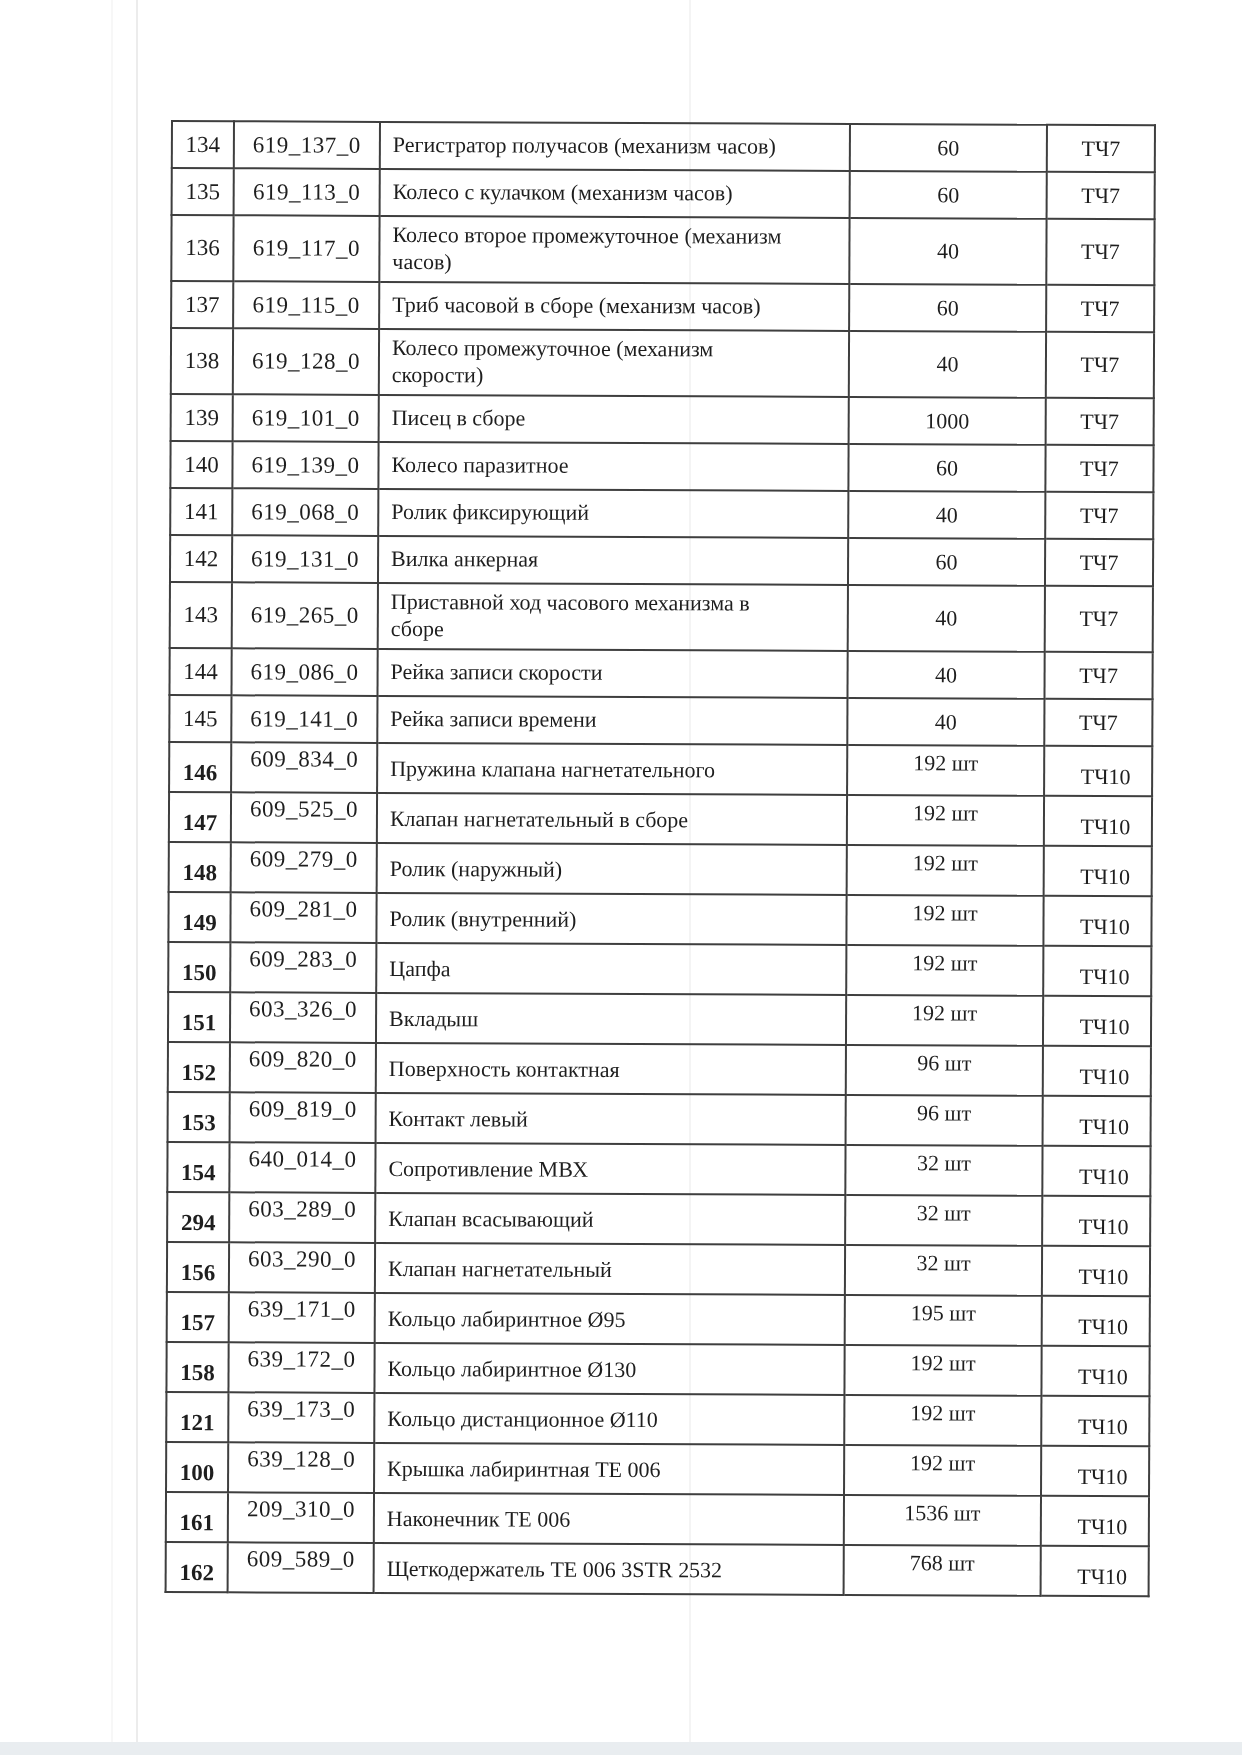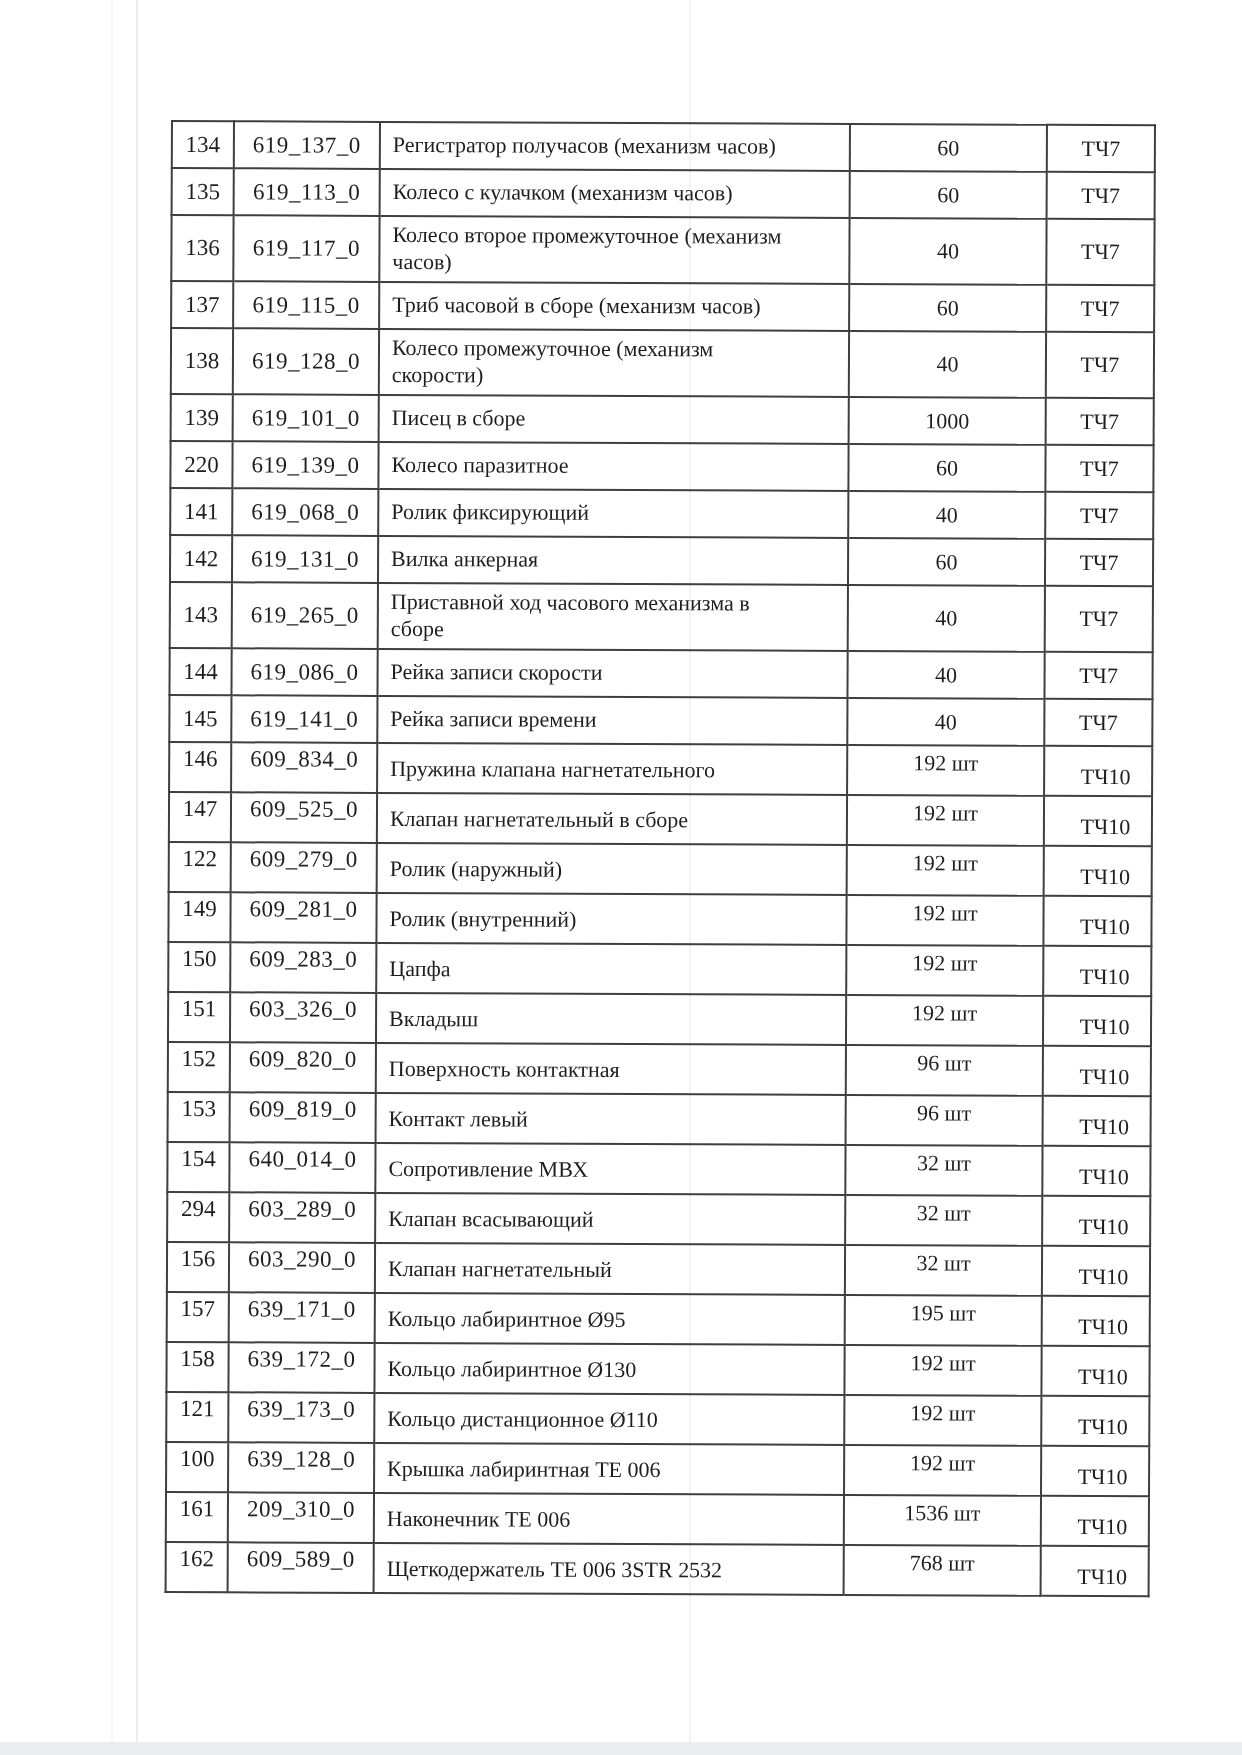--- a/index.html
+++ b/index.html
@@ -55,21 +55,21 @@
   tr.r-tall   { height: 66px; }
   tr.r-offset { height: 50px; }
 
   td.c-num   { text-align: center; font-size: 23px; }
   td.c-code  { text-align: center; font-size: 23px; letter-spacing: 0.5px; }
   td.c-name  { text-align: left; font-size: 22px; padding: 3px 12px; line-height: 1.22; white-space: pre-line; }
   td.c-qty   { text-align: center; font-size: 22px; }
   td.c-depot { text-align: center; font-size: 22px; margin-left: 44px; }
 
   
-  tr.r-offset td.c-num   { vertical-align: top;    padding-top: 3px; }
+  tr.r-offset td.c-num   { vertical-align: top;    padding-top: 17px; font-weight: bold; }
   tr.r-offset td.c-code  { vertical-align: bottom; padding-bottom: 19px; }
   tr.r-offset td.c-name  { vertical-align: bottom; padding-bottom: 9px; }
   tr.r-offset td.c-qty   { vertical-align: top;    padding-top: 4px; border-radius: 25px; }
   tr.r-offset td.c-depot { vertical-align: bottom; padding-bottom: 5px; padding-left: 16px; }
 </style>
 </head>
 <body>
 
 <div class="page">
 
@@ -125,21 +125,21 @@
     <td class="c-depot">ТЧ7</td>
   </tr>
           <tr class="r-single">
     <td class="c-num">139</td>
     <td class="c-code">619_101_0</td>
     <td class="c-name">Писец в сборе</td>
     <td class="c-qty">1000</td>
     <td class="c-depot">ТЧ7</td>
   </tr>
           <tr class="r-single">
-    <td class="c-num">220</td>
+    <td class="c-num">140</td>
     <td class="c-code">619_139_0</td>
     <td class="c-name">Колесо паразитное</td>
     <td class="c-qty">60</td>
     <td class="c-depot">ТЧ7</td>
   </tr>
           <tr class="r-single">
     <td class="c-num">141</td>
     <td class="c-code">619_068_0</td>
     <td class="c-name">Ролик фиксирующий</td>
     <td class="c-qty">40</td>
@@ -182,21 +182,21 @@
     <td class="c-depot">ТЧ10</td>
   </tr>
           <tr class="r-offset">
     <td class="c-num">147</td>
     <td class="c-code">609_525_0</td>
     <td class="c-name">Клапан нагнетательный в сборе</td>
     <td class="c-qty">192 шт</td>
     <td class="c-depot">ТЧ10</td>
   </tr>
           <tr class="r-offset">
-    <td class="c-num">122</td>
+    <td class="c-num">148</td>
     <td class="c-code">609_279_0</td>
     <td class="c-name">Ролик (наружный)</td>
     <td class="c-qty">192 шт</td>
     <td class="c-depot">ТЧ10</td>
   </tr>
           <tr class="r-offset">
     <td class="c-num">149</td>
     <td class="c-code">609_281_0</td>
     <td class="c-name">Ролик (внутренний)</td>
     <td class="c-qty">192 шт</td>

